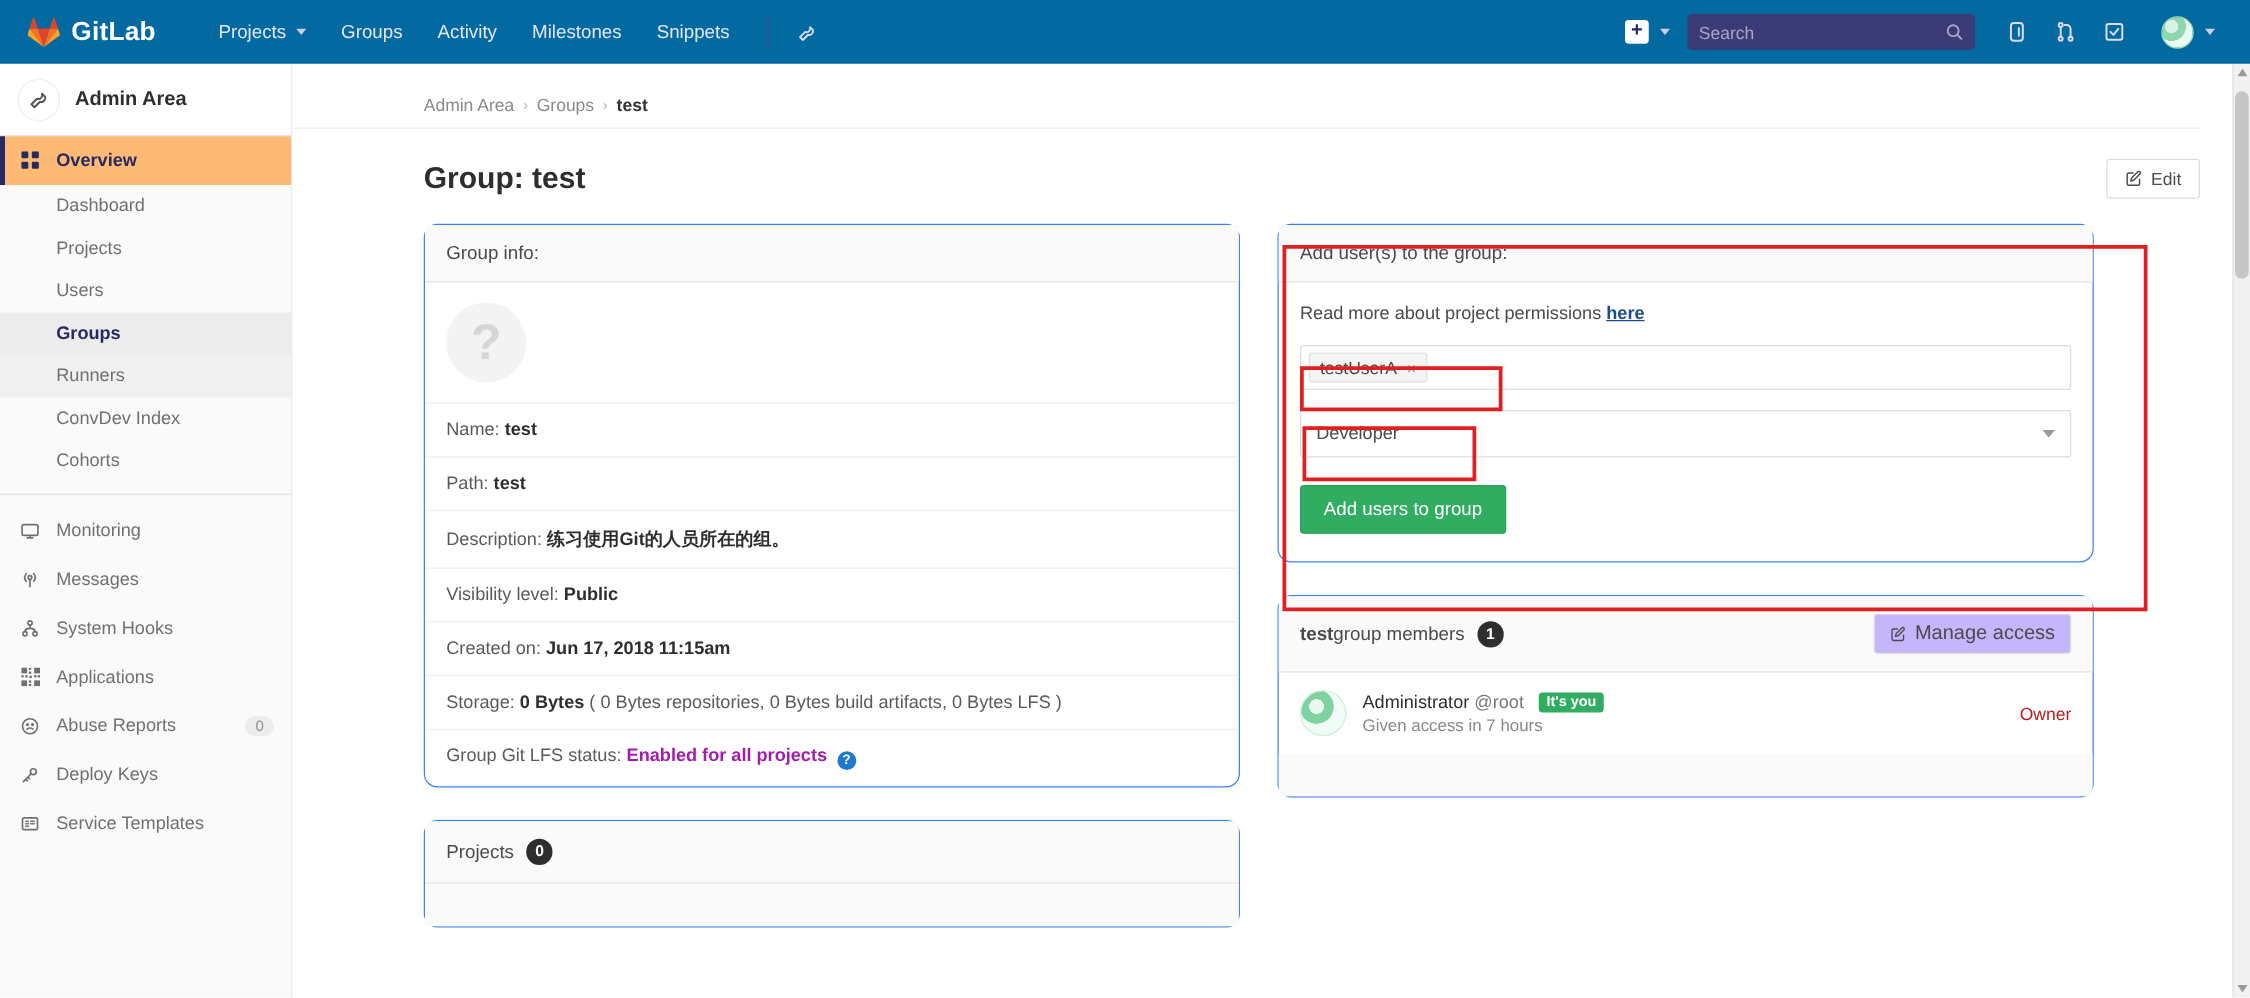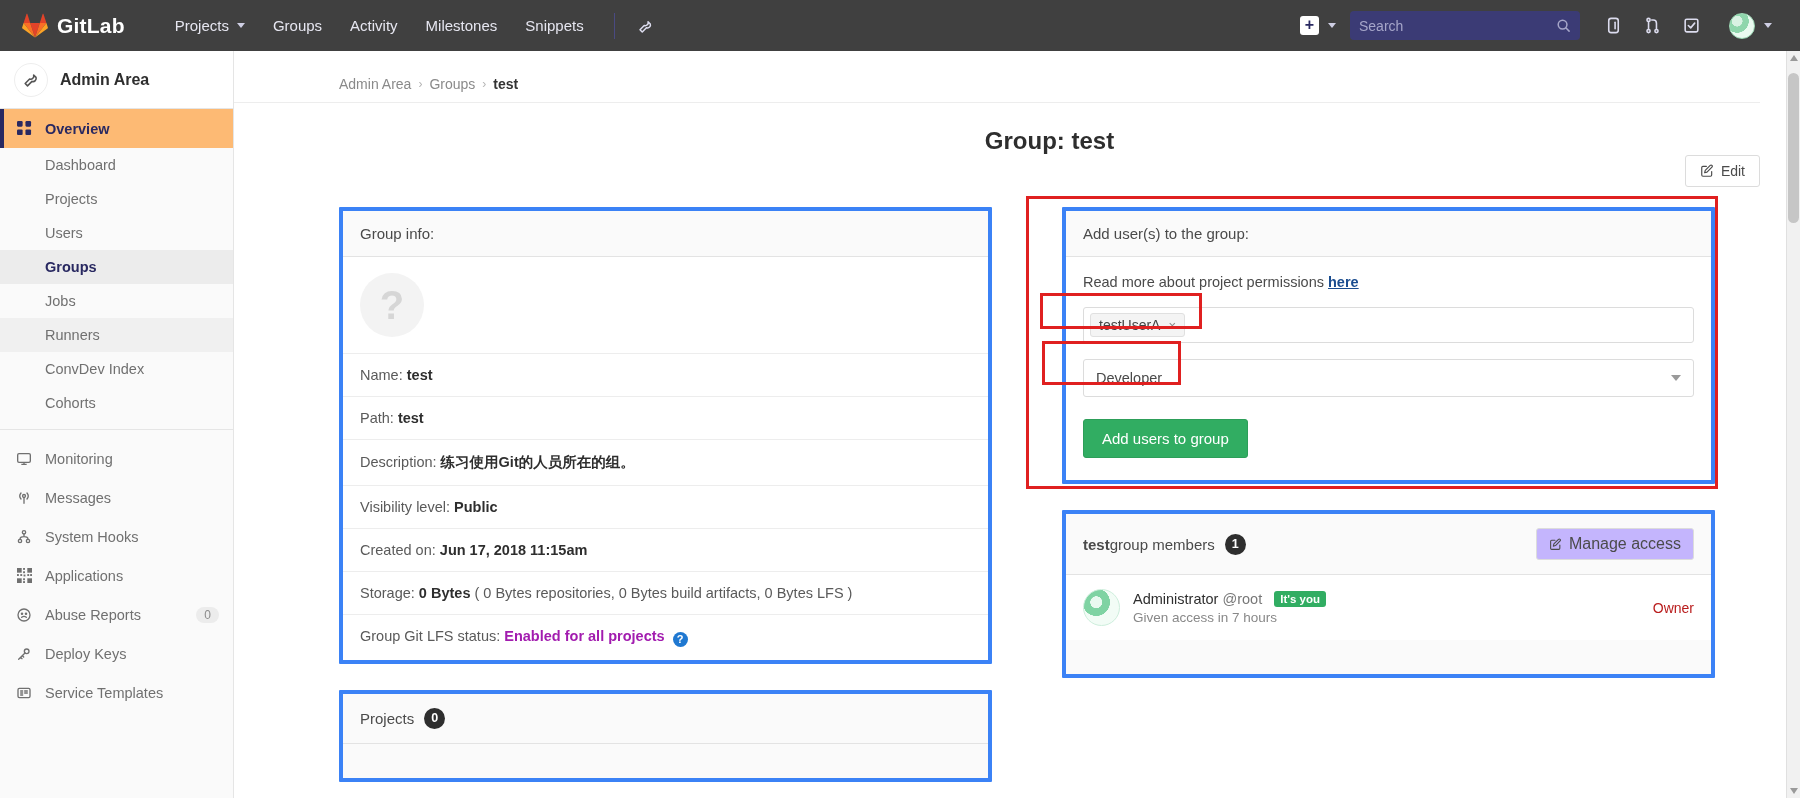--- a/index.html
+++ b/index.html
@@ -6,21 +6,21 @@
   html, body {
     width: 1800px; height: 798px;
     font-family: "Liberation Sans", sans-serif;
     background: #fff; overflow: hidden;
     -webkit-font-smoothing: antialiased;
   }
 
   
   #navbar {
     position: absolute; top: 0; left: 0; width: 1800px; height: 51px;
-    background: #404040; display: flex; align-items: center;
+    background: #0369a1; display: flex; align-items: center;
     z-index: 40;
   }
   .brand { display: flex; align-items: center; padding: 0 10px 0 22px; }
   .brand-logo { width: 26px; height: 26px; margin-right: 9px; }
   .brand-name { color: #fff; font-size: 21px; font-weight: 700; letter-spacing: .2px; }
   .nav-links { display: flex; align-items: center; margin-left: 26px; }
   .nav-link {
     color: #e6e6f0; font-size: 15px; padding: 16px 14px; cursor: pointer;
     display: flex; align-items: center; gap: 5px; white-space: nowrap;
   }
@@ -111,35 +111,35 @@
   .breadcrumb {
     height: 38px; display: flex; align-items: center; padding: 0 0 0 105px;
     font-size: 14px; color: #8a8a8a; border-bottom: 1px solid #ededed;
     margin: 14px 40px 0 0;
   }
   .bc-link { color: #8a8a8a; cursor: pointer; }
   .bc-sep { margin: 0 7px; color: #b5b5b5; font-size: 12px; }
   .bc-current { color: #333; font-weight: 700; cursor: pointer; }
 
   .page-head {
-    display: flex; align-items: center; padding: 24px 40px 20px 105px; flex-direction: column;
+    display: flex; align-items: center; padding: 24px 40px 20px 105px;
   }
   .page-title { font-size: 24px; font-weight: 600; color: #2e2e2e; }
   .btn-edit {
     margin-left: auto; border: 1px solid #dcdcdc; background: #fff;
     border-radius: 3px; font-size: 14px; color: #4b4b4b; padding: 7px 14px;
     display: flex; align-items: center; gap: 7px; cursor: pointer;
   }
 
   .cols { display: flex; padding: 0 40px 0 105px; gap: 30px; align-items: flex-start; }
   .col-left { width: 653px; }
-  .col-right { width: 653px; position: relative; margin-left: 40px; }
+  .col-right { width: 653px; position: relative; }
 
   .panel {
-    border: 4px solid #3b82f6; border-radius: 1px; background: #fff;
+    border: 1px solid #3b82f6; border-radius: 11px; background: #fff;
     margin-bottom: 26px;
   }
   .panel-head {
     background: #fafafa; border-bottom: 1px solid #e3e3e3;
     padding: 14px 17px; font-size: 15px; color: #4a4a4a;
     display: flex; align-items: center;
   }
   .count-badge {
     display: inline-flex; align-items: center; justify-content: center;
     min-width: 21px; height: 21px; padding: 0 6px; border-radius: 11px;
@@ -347,23 +347,20 @@
     <span>Dashboard</span>
   </div>
   <div class="sb-sub">
     <span>Projects</span>
   </div>
   <div class="sb-sub">
     <span>Users</span>
   </div>
   <div class="sb-sub selected">
     <span>Groups</span>
-  </div>
-  <div class="sb-sub">
-    <span>Jobs</span>
   </div>
   <div class="sb-sub hovered">
     <span>Runners</span>
   </div>
   <div class="sb-sub">
     <span>ConvDev Index</span>
   </div>
   <div class="sb-sub">
     <span>Cohorts</span>
   </div>

